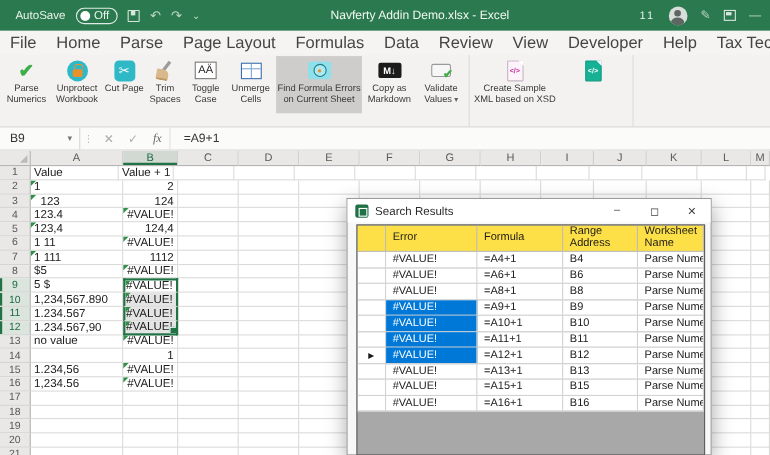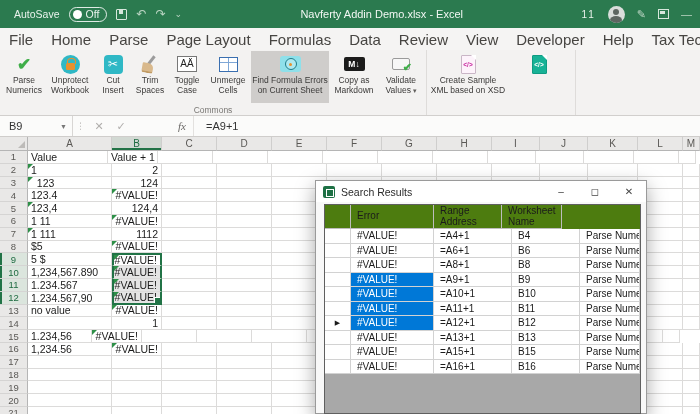--- a/index.html
+++ b/index.html
@@ -67,21 +67,21 @@
   .g-doc { width:15px; height:19px; background:#fdf3fb; border:1px solid #c9b6c6; border-radius:1px; position:relative; display:inline-flex; align-items:center; justify-content:center; font-size:6.5px; font-weight:bold; color:#c92ba0; }
   .g-doc::before { content:""; position:absolute; right:-1px; top:-1px; border-left:5px solid transparent; border-top:5px solid #fff; }
   .g-doc.teal { background:#17b296; border-color:#0f9b82; color:#fff; }
 
   
   #formulabar { position:absolute; left:0; top:116px; width:700px; height:21px; background:#fbfbfa; border-bottom:1px solid #cfcdcb; display:flex; align-items:stretch; font-size:11px; color:#333; }
   #namebox { width:73px; display:flex; align-items:center; justify-content:space-between; padding:0 5px 0 9px; border-right:1px solid #d8d6d4; }
   #namebox .nb-caret { font-size:7px; color:#777; }
   .fb-dots { display:flex; align-items:center; color:#b5b3b1; font-size:9px; padding:0 3px; }
   .fb-btn { display:flex; align-items:center; justify-content:center; width:22px; color:#b0aeac; font-size:11px; }
-  .fb-fx { font-family:"Liberation Serif", serif; font-style:italic; color:#6a6866;margin-left:39px; }
+  .fb-fx { font-family:"Liberation Serif", serif; font-style:italic; color:#6a6866; }
   #formula-text { display:flex; align-items:center; padding-left:12px; border-left:1px solid #e3e1df; flex:1; }
 
   
   #sheet { position:absolute; left:0; top:137px; width:700px; height:277px; background:#fff; overflow:hidden; font-size:10.5px; }
   #colhdrs { display:flex; height:14px; }
   .corner { width:28px; height:14px; background:#e9e8e7; border-right:1px solid #b5b5b5; border-bottom:1px solid #b5b5b5; position:relative; }
   .corner::after { content:""; position:absolute; right:2px; bottom:2px; border-left:7px solid transparent; border-bottom:7px solid #bdbbb9; }
   .chdr { height:14px; background:#e9e8e7; border-right:1px solid #cfcecd; border-bottom:1px solid #b5b5b5; color:#5a5855; font-size:10px; display:flex; align-items:center; justify-content:center; }
   .chdr.colsel { background:#d2d9d3; color:#1e6b41; box-shadow: inset 0 -2px 0 #217346; }
   .srow { display:flex; height:12.8px; }
@@ -97,21 +97,21 @@
   .bsel.blast::after { content:""; position:absolute; right:-1px; bottom:-1px; width:5px; height:5px; background:#217346; border:1px solid #fff; }
 
   
   #dialog { position:absolute; left:315px; top:180px; width:332px; height:234px; background:#f8f8f8; border:1px solid #9a9a9a; box-shadow:0 6px 18px rgba(0,0,0,.35); }
   .dlg-title { height:21px; background:#fff; display:flex; align-items:center; padding-left:7px; font-size:10.5px; color:#2b2b2b; }
   .dlg-icon { width:12px; height:12px; background:#1e7145; border-radius:2px; margin-right:6px; position:relative; }
   .dlg-icon::after { content:""; position:absolute; left:3px; top:3px; width:6px; height:6px; border:1.2px solid #fff; }
   .dlg-controls { margin-left:auto; display:flex; height:100%; }
   .dlg-ctl { width:34px; display:flex; align-items:center; justify-content:center; font-size:10px; color:#444; }
   .dlg-grid { position:absolute; left:8px; top:23px; width:317px; height:210px; background:#a8a8a8; border:1px solid #5f5f5f; overflow:hidden; font-size:10px; }
-  .ghead { display:flex; height:24px; background:#4d7c0f; }
+  .ghead { display:flex; height:24px; background:#fde047; }
   .ghcell { border-right:1px solid #bdbdbd; border-bottom:1px solid #bdbdbd; display:flex; align-items:center; padding-left:6px; color:#1b1b1b; line-height:10.5px; }
   .grow { display:flex; height:14.5px; background:#fff; }
   .gcell { border-right:1px solid #d2d2d2; border-bottom:1px solid #d2d2d2; display:flex; align-items:center; padding-left:6px; color:#1b1b1b; overflow:hidden; white-space:nowrap; }
   .gcell.selblue { background:#0078d7; color:#fff; }
   .gsel { justify-content:center; padding-left:0; }
   .cur-arrow { font-size:7px; color:#1b1b1b; }
 </style>
 </head>
 <body>
 
@@ -172,21 +172,21 @@
           <div class="rbtn" style="width: 50px;">
             <div class="ricon">
               <span class="g-lockc"></span>
             </div>
             <div class="rlabel">Unprotect Workbook</div>
           </div>
           <div class="rbtn" style="width: 36px;">
             <div class="ricon">
               <span class="g-sciss">✂</span>
             </div>
-            <div class="rlabel">Cut Insert</div>
+            <div class="rlabel">Cut Page</div>
           </div>
           <div class="rbtn" style="width: 38px;">
             <div class="ricon">
               <span class="g-broom"></span>
             </div>
             <div class="rlabel">Trim Spaces</div>
           </div>
           <div class="rbtn" style="width: 36px;">
             <div class="ricon">
               <span class="g-case">AÄ</span>
@@ -211,21 +211,20 @@
             </div>
             <div class="rlabel">Copy as Markdown</div>
           </div>
           <div class="rbtn" style="width: 44px;">
             <div class="ricon">
               <span class="g-validate"></span>
             </div>
             <div class="rlabel">Validate Values<span class="caret"> ▾</span></div>
           </div>
         </div>
-        <div class="rgrouplabel">Commons</div>
       </div>
       <div class="rgroup">
         <div class="rbtns">
           <div class="rbtn" style="width: 76px;">
             <div class="ricon">
               <span class="g-doc">&lt;/&gt;</span>
             </div>
             <div class="rlabel">Create Sample XML based on XSD</div>
           </div>
           <div class="rbtn" style="width: 66px;">
@@ -486,21 +485,21 @@
           <div class="scell" style="width: 55px;"></div>
           <div class="scell" style="width: 55px;"></div>
           <div class="scell" style="width: 48px;"></div>
           <div class="scell" style="width: 48px;"></div>
           <div class="scell" style="width: 50px;"></div>
           <div class="scell" style="width: 45px;"></div>
           <div class="scell" style="width: 17px;"></div>
         </div>
         <div class="srow">
           <div class="rhdr">15</div>
-          <div class="scell" style="width: 64px; text-align: center;">1.234,56</div>
+          <div class="scell" style="width: 84px; text-align: center;">1.234,56</div>
           <div class="scell ar" style="width: 50px;">#VALUE!<span class="tri"></span></div>
           <div class="scell" style="width: 55px;"></div>
           <div class="scell" style="width: 55px;"></div>
           <div class="scell" style="width: 55px;"></div>
           <div class="scell" style="width: 55px;"></div>
           <div class="scell" style="width: 55px;"></div>
           <div class="scell" style="width: 55px;"></div>
           <div class="scell" style="width: 48px;"></div>
           <div class="scell" style="width: 48px;"></div>
           <div class="scell" style="width: 50px;"></div>
@@ -613,20 +612,21 @@
       <span class="dlg-controls">
         <span class="dlg-ctl">–</span>
         <span class="dlg-ctl">◻</span>
         <span class="dlg-ctl">✕</span>
       </span>
     </div>
     <div class="dlg-grid" id="dlg-grid">
         <div class="ghead">
           <div class="ghcell" style="width: 26px;"></div>
           <div class="ghcell" style="width: 83px;">Error</div>
+          <div class="ghcell" style="width: 78px;">Formula</div>
           <div class="ghcell" style="width: 68px;">Range Address</div>
           <div class="ghcell" style="width: 60px;">Worksheet Name</div>
         </div>
         <div class="grow">
           <div class="gcell gsel" style="width: 26px;"></div>
           <div class="gcell" style="width: 83px;">#VALUE!</div>
           <div class="gcell" style="width: 78px; text-align: center;">=A4+1</div>
           <div class="gcell" style="width: 68px;">B4</div>
           <div class="gcell" style="width: 60px;">Parse Numerics</div>
         </div>

